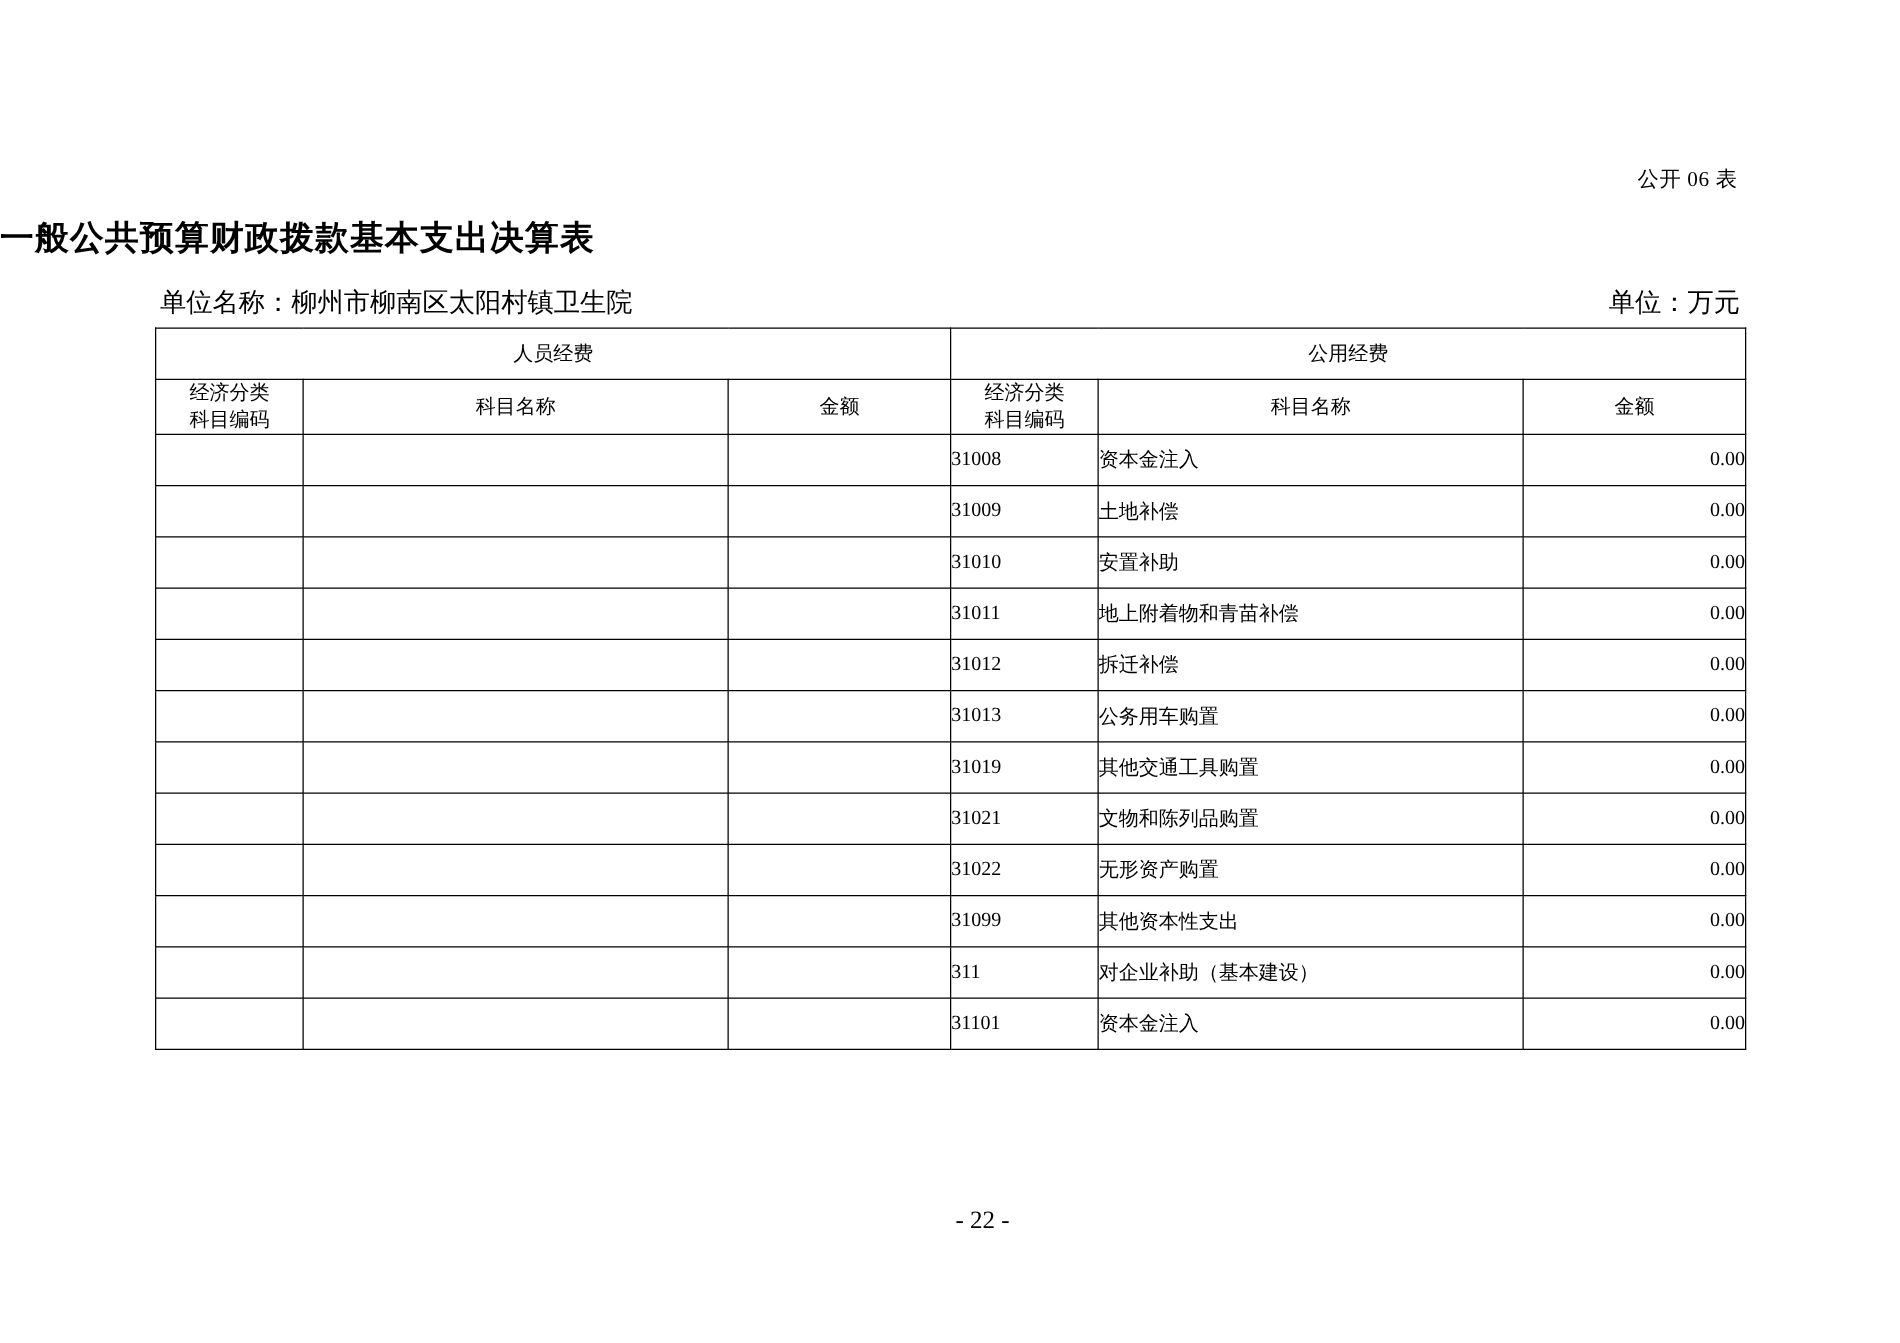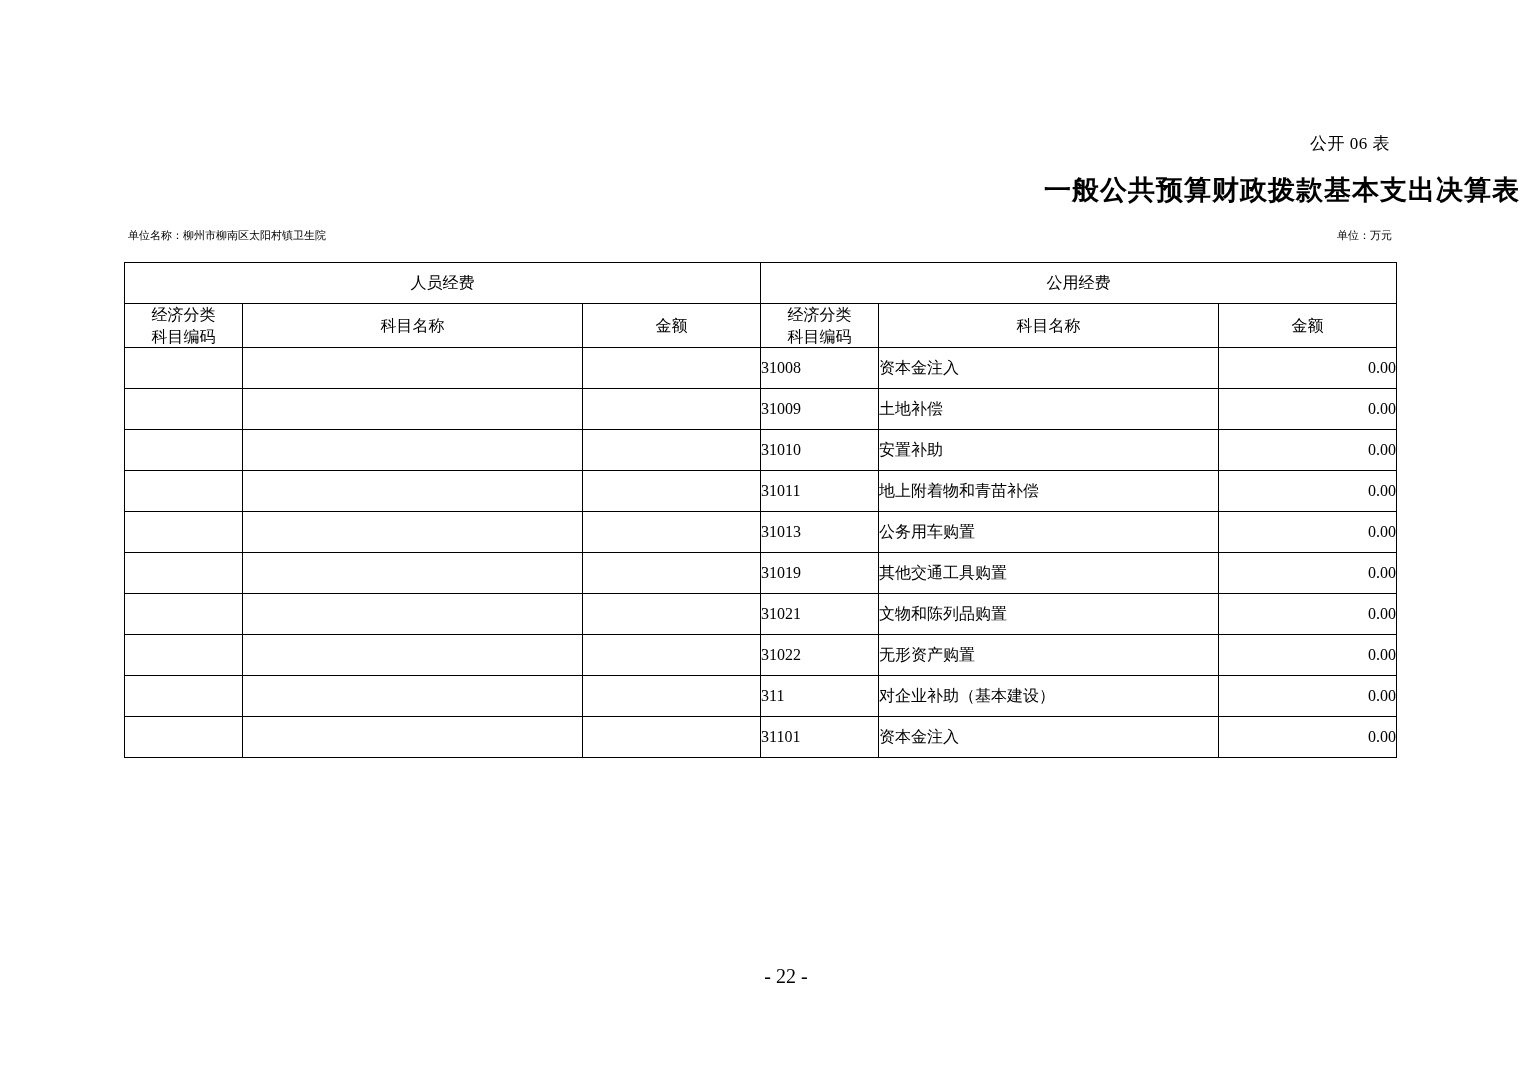--- a/index.html
+++ b/index.html
@@ -26,32 +26,32 @@
     top: 132px;
     right: 130px;
     font-size: 17px;
     letter-spacing: 0.5px;
   }
   .doc-title {
     position: absolute;
     top: 172px;
     left: 0;
     width: 1520px;
-    text-align: right;
+    text-align: left;
     font-size: 27px;
     font-weight: bold;
     letter-spacing: 1px;
   }
   .meta-row {
     position: absolute;
     top: 228px;
     left: 128px;
     width: 1264px;
     height: 22px;
-    font-size: 11px;
+    font-size: 21px;
   }
   .meta-left {
     position: absolute;
     left: 0;
     top: 0;
     white-space: nowrap;
   }
   .meta-right {
     position: absolute;
     right: 0;
@@ -180,20 +180,28 @@
           <td class="cell-name"></td>
           <td class="cell-amt"></td>
           <td class="cell-code">31011</td>
           <td class="cell-name">地上附着物和青苗补偿</td>
           <td class="cell-amt">0.00</td>
         </tr>
         <tr>
           <td class="cell-code"></td>
           <td class="cell-name"></td>
           <td class="cell-amt"></td>
+          <td class="cell-code">31012</td>
+          <td class="cell-name">拆迁补偿</td>
+          <td class="cell-amt">0.00</td>
+        </tr>
+        <tr>
+          <td class="cell-code"></td>
+          <td class="cell-name"></td>
+          <td class="cell-amt"></td>
           <td class="cell-code">31013</td>
           <td class="cell-name">公务用车购置</td>
           <td class="cell-amt">0.00</td>
         </tr>
         <tr>
           <td class="cell-code"></td>
           <td class="cell-name"></td>
           <td class="cell-amt"></td>
           <td class="cell-code">31019</td>
           <td class="cell-name">其他交通工具购置</td>
@@ -212,20 +220,28 @@
           <td class="cell-name"></td>
           <td class="cell-amt"></td>
           <td class="cell-code">31022</td>
           <td class="cell-name">无形资产购置</td>
           <td class="cell-amt">0.00</td>
         </tr>
         <tr>
           <td class="cell-code"></td>
           <td class="cell-name"></td>
           <td class="cell-amt"></td>
+          <td class="cell-code">31099</td>
+          <td class="cell-name">其他资本性支出</td>
+          <td class="cell-amt">0.00</td>
+        </tr>
+        <tr>
+          <td class="cell-code"></td>
+          <td class="cell-name"></td>
+          <td class="cell-amt"></td>
           <td class="cell-code">311</td>
           <td class="cell-name">对企业补助（基本建设）</td>
           <td class="cell-amt">0.00</td>
         </tr>
         <tr>
           <td class="cell-code"></td>
           <td class="cell-name"></td>
           <td class="cell-amt"></td>
           <td class="cell-code">31101</td>
           <td class="cell-name">资本金注入</td>

